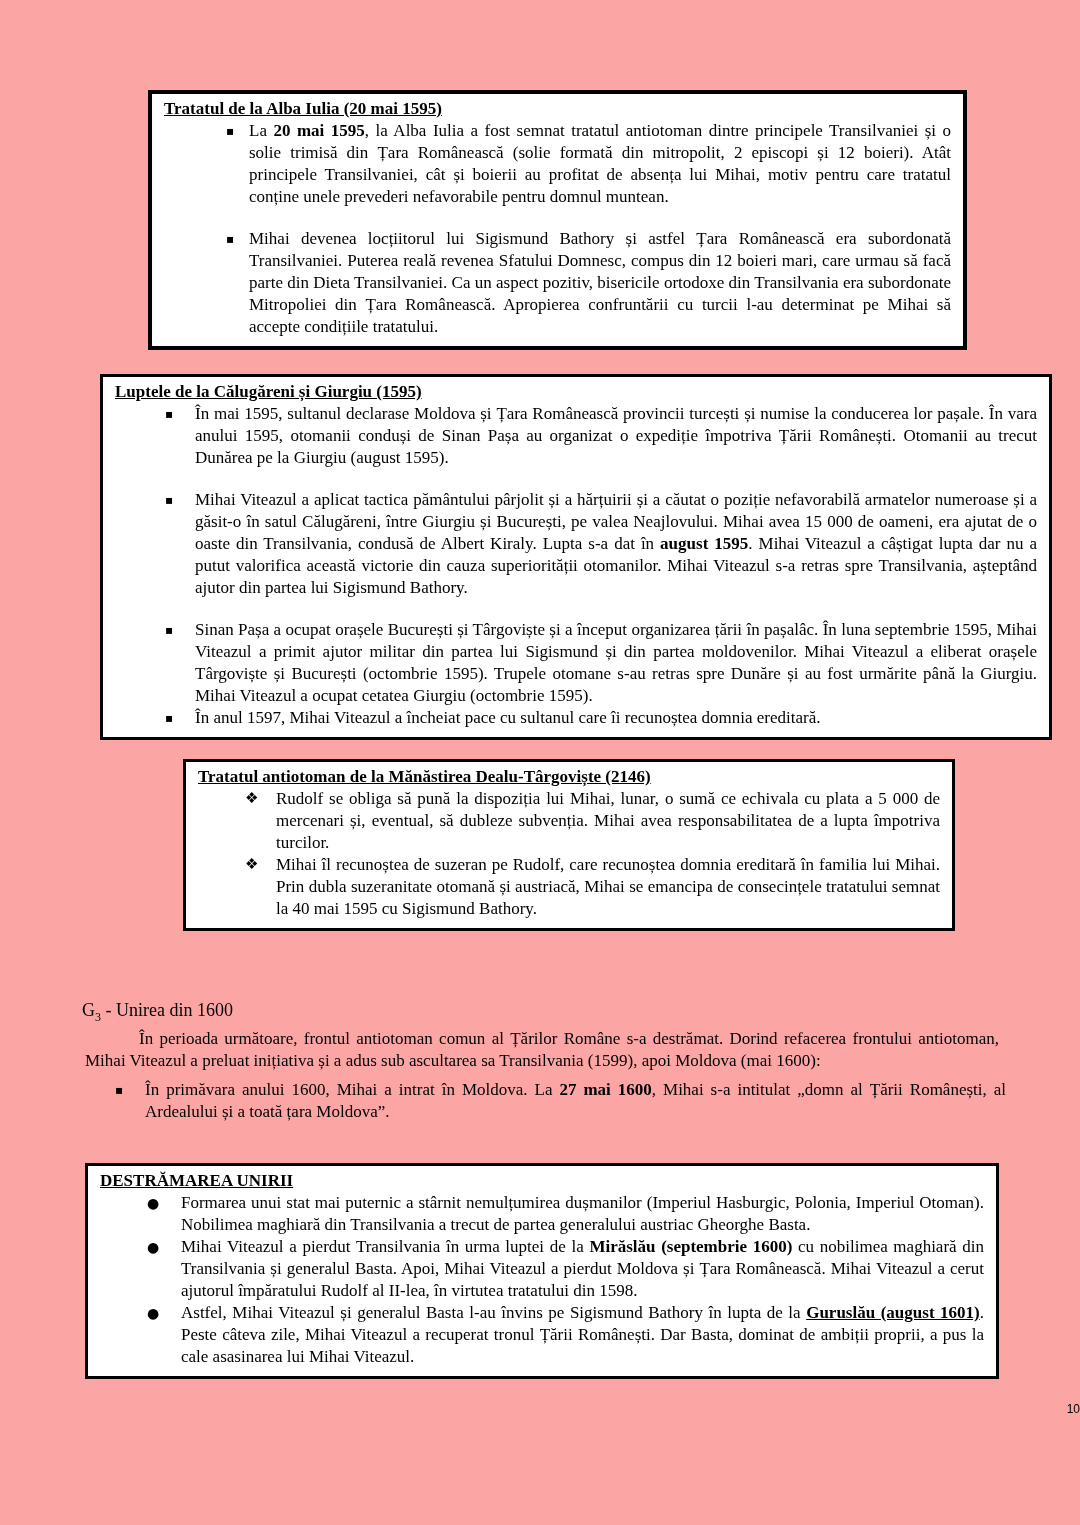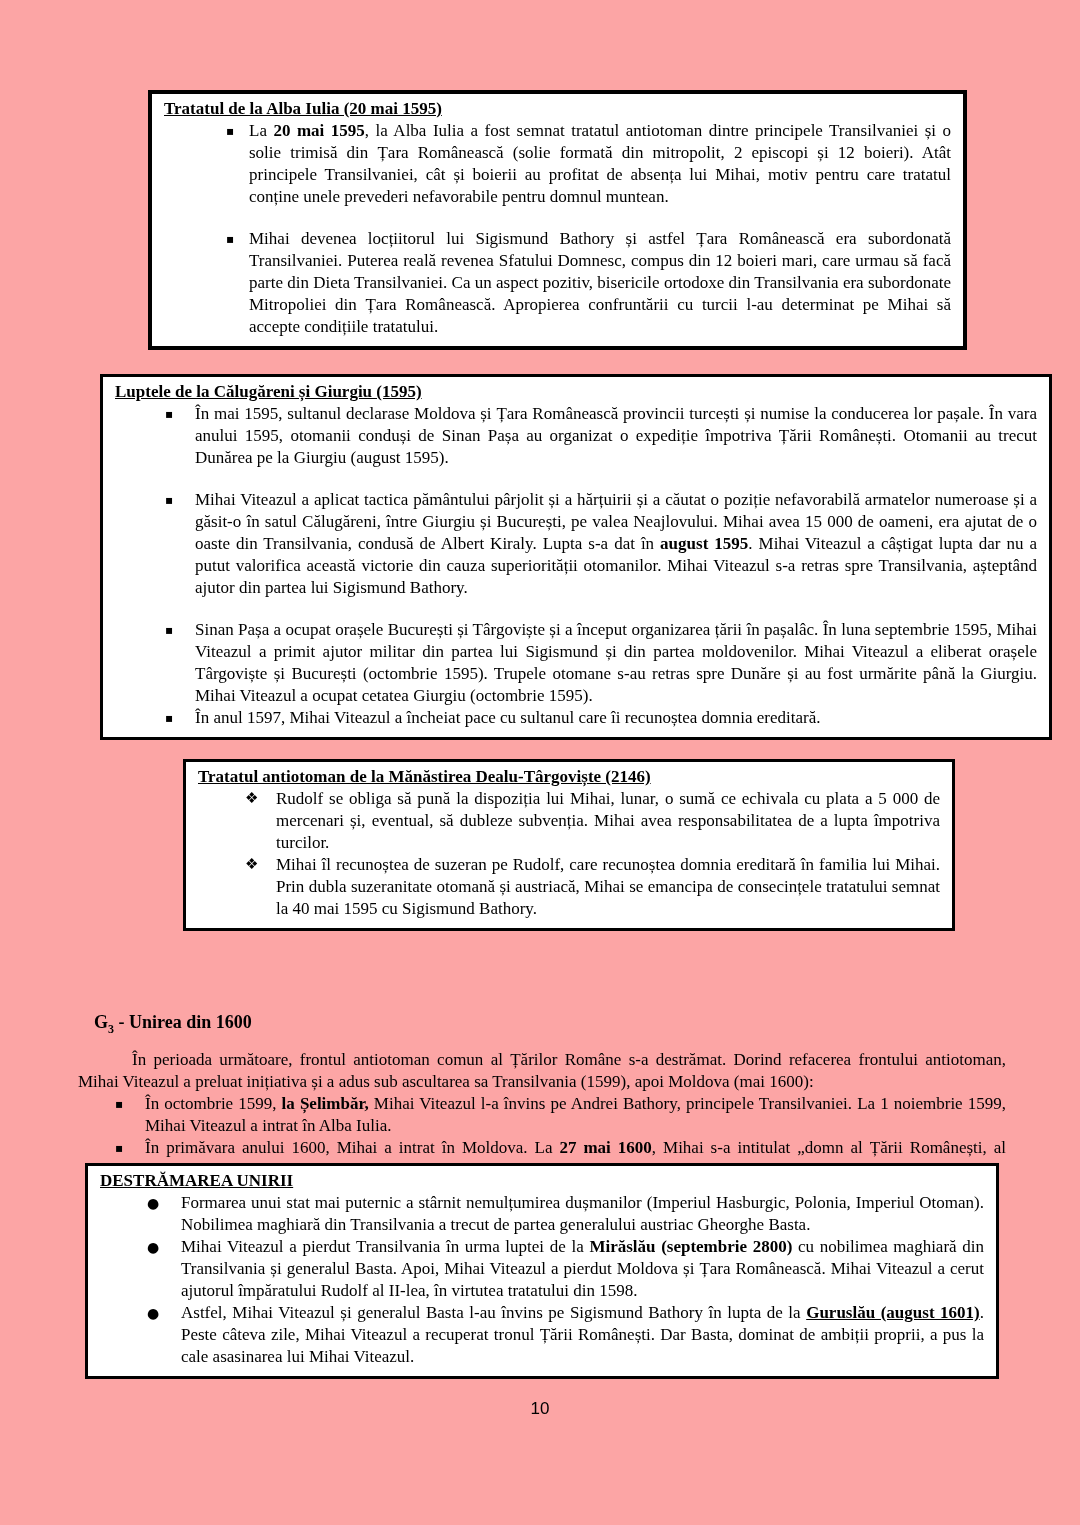--- a/index.html
+++ b/index.html
@@ -46,35 +46,35 @@
 
   #box-calugareni .blist li { padding-left:80px; }
   #box-calugareni .blist li::before { left:50px; }
 
   #box-dealu .blist li { padding-left:78px; }
   #box-dealu .blist li::before { left:47px; font-size:15px; top:-1px; }
 
   #box-destramarea .blist li { padding-left:81px; }
   #box-destramarea .blist li::before { left:47px; font-size:14px; }
 
-  .g3-heading { margin:16px; padding:0; font-size:18px; font-weight:bold; }
+  .g3-heading { margin:4px; padding:0; font-size:18px; font-weight:normal; }
   .g3-heading sub { font-size:12px; }
-  .g3-para { margin:0; text-indent:54px; text-align:justify; }
+  .g3-para { margin:7px; text-indent:54px; text-align:justify; }
   .g3-list li { padding-left:67px; }
   .g3-list li::before { left:37px; }
 
   .b { font-weight:bold; }
   .u { text-decoration:underline; }
   sub { font-size:12px; line-height:0; }
 
   .page-number {
     position:absolute; top:1398px; left:0; width:100%;
-    text-align:center;
+    text-align:right;
     font-family:"Liberation Sans", sans-serif;
-    font-size:17px;
+    font-size:12px;
   }
 </style>
 </head>
 <body>
 
 <div class="page">
 
   <section class="box" id="box-alba">
     <h2 class="box-title">Tratatul de la Alba Iulia (20 mai 1595)</h2>
     <ul class="blist">
@@ -98,29 +98,28 @@
     <ul class="blist">
         <li data-marker="❖"><span>Rudolf se obliga să pună la dispoziția lui Mihai, lunar, o sumă ce echivala cu plata a 5 000 de mercenari și, eventual, să dubleze subvenția. Mihai avea responsabilitatea de a lupta împotriva turcilor.</span></li>
         <li data-marker="❖"><span>Mihai îl recunoștea de suzeran pe Rudolf, care recunoștea domnia ereditară în familia lui Mihai. Prin dubla suzeranitate otomană și austriacă, Mihai se emancipa de consecințele tratatului semnat la 40 mai 1595 cu Sigismund Bathory.</span></li>
       </ul>
   </section>
 
   <section id="sec-unirea">
     <h2 class="g3-heading"><span>G</span><sub>3</sub><span> -  Unirea din 1600</span></h2>
     <p class="g3-para">În perioada următoare, frontul antiotoman comun al Țărilor Române s-a destrămat. Dorind refacerea frontului antiotoman, Mihai Viteazul a preluat inițiativa și a adus sub ascultarea sa Transilvania (1599), apoi Moldova (mai 1600):</p>
     <ul class="blist g3-list">
-        <li data-marker="▪"><span>În octombrie 1599, </span><span class="b">la Șelimbăr,</span><span> Mihai Viteazul l-a învins pe Andrei Bathory, principele Transilvaniei. La 1 noiembrie 1599, Mihai Viteazul a intrat în Alba Iulia.</span></li>
         <li data-marker="▪"><span>În primăvara anului 1600, Mihai a intrat în Moldova. La </span><span class="b">27 mai 1600</span><span>, Mihai s-a intitulat „domn al Țării Românești, al Ardealului și a toată țara Moldova”.</span></li>
       </ul>
   </section>
 
   <section class="box" id="box-destramarea">
     <h2 class="box-title">DESTRĂMAREA UNIRII</h2>
     <ul class="blist">
         <li data-marker="●"><span>Formarea unui stat mai puternic a stârnit nemulțumirea dușmanilor (Imperiul Hasburgic, Polonia, Imperiul Otoman). Nobilimea maghiară din Transilvania a trecut de partea generalului austriac Gheorghe Basta.</span></li>
-        <li data-marker="●"><span>Mihai Viteazul a pierdut Transilvania în urma luptei de la </span><span class="b">Mirăslău (septembrie 2800)</span><span> cu nobilimea maghiară din Transilvania și generalul Basta. Apoi, Mihai Viteazul a pierdut Moldova și Țara Românească. Mihai Viteazul a cerut ajutorul împăratului Rudolf al II-lea, în virtutea tratatului din 1598.</span></li>
+        <li data-marker="●"><span>Mihai Viteazul a pierdut Transilvania în urma luptei de la </span><span class="b">Mirăslău (septembrie 1600)</span><span> cu nobilimea maghiară din Transilvania și generalul Basta. Apoi, Mihai Viteazul a pierdut Moldova și Țara Românească. Mihai Viteazul a cerut ajutorul împăratului Rudolf al II-lea, în virtutea tratatului din 1598.</span></li>
         <li data-marker="●"><span>Astfel, Mihai Viteazul și generalul Basta l-au învins pe Sigismund Bathory în lupta de la </span><span class="b u">Guruslău (august 1601)</span><span>. Peste câteva zile, Mihai Viteazul a recuperat tronul Țării Românești. Dar Basta, dominat de ambiții proprii, a pus la cale asasinarea lui Mihai Viteazul.</span></li>
       </ul>
   </section>
 
   <div class="page-number">10</div>
 
 </div>
 
 </body></html>

